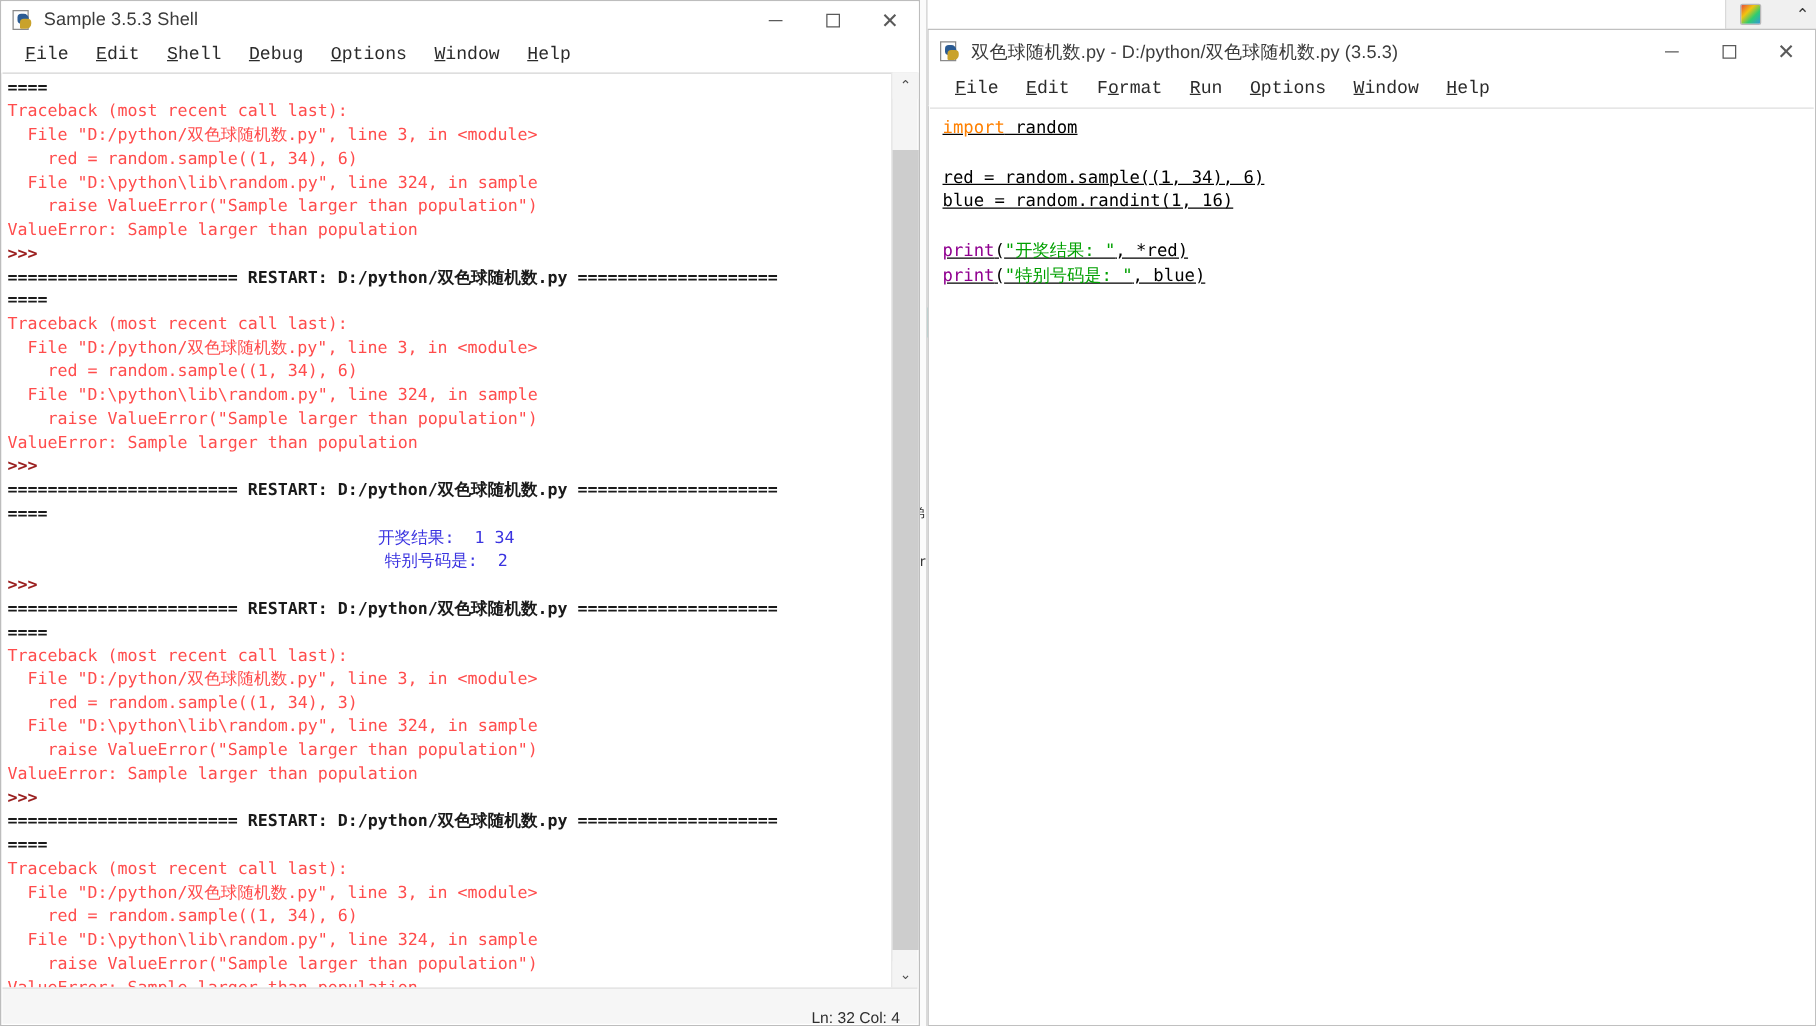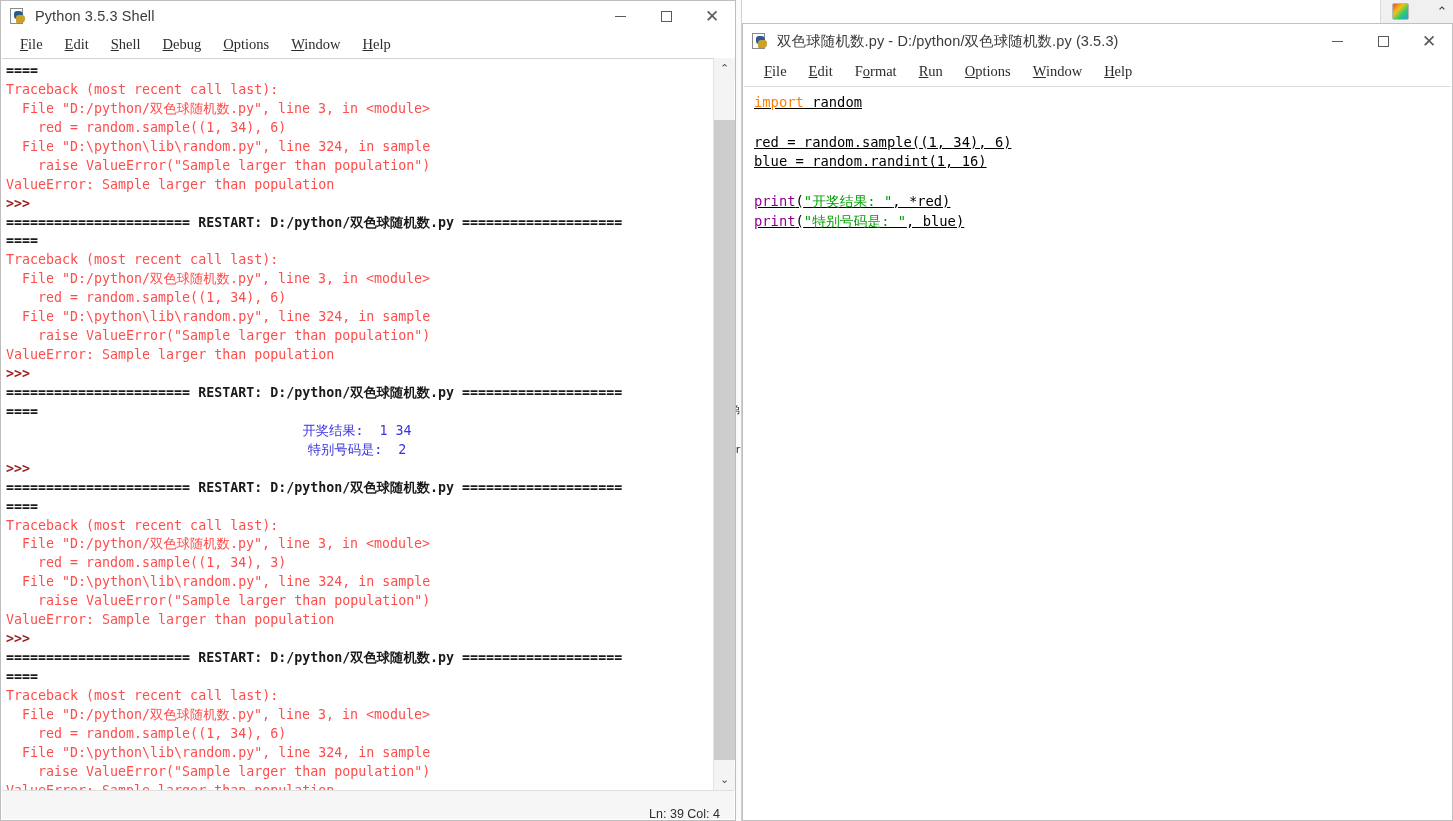--- a/index.html
+++ b/index.html
@@ -80,21 +80,21 @@
   .win-btn .min { display: block; width: 11px; height: 1px; background: #5a5a5a; }
   .win-btn .max { display: block; width: 11px; height: 11px; border: 1px solid #5a5a5a; }
   .win-btn .cls { display: block; font-size: 17px; line-height: 17px; color: #5a5a5a; font-weight: 300; }
 
   .menubar {
     height: 27px; display: flex; align-items: center; background: #ffffff;
     padding-left: 8px; border-bottom: 1px solid #ffffff;
   }
   .menu-item {
     font-size: 14.5px; color: #2b2b2b; padding: 2px 11px;
-    font-family: Liberation Serif, serif; white-space: nowrap;
+    font-family: Liberation Mono, monospace; white-space: nowrap;
   }
   .menu-item .acc { text-decoration: underline; }
 
   
   #shell { left: 0; top: 0; width: 736px; height: 821px; border: 1px solid #bdbdbd; }
   #shell .titlebar { border-bottom: none; }
   .shell-body {
     position: absolute; left: 1px; top: 57px; right: 1px; bottom: 30px;
     background: #ffffff; border-top: 1px solid #d3d3d3; overflow: hidden;
   }
@@ -185,21 +185,21 @@
   <div class="behind-txt" style="top:405px">弟</div>
   <div class="behind-txt" style="top:444px">or</div>
 
   <div class="window" id="shell">
     <div class="titlebar">
       <div class="win-icon">
         <span class="page"></span>
           <span class="snake-b"></span>
           <span class="snake-y"></span>
       </div>
-      <div class="title-text">Python 3.5.3 Shell</div>
+      <div class="title-text">Sample 3.5.3 Shell</div>
       <div class="win-btns">
         <div class="win-btn">
             <span class="min"></span>
           </div>
         <div class="win-btn">
             <span class="max"></span>
           </div>
         <div class="win-btn">
             <span class="cls">✕</span>
           </div>
@@ -219,21 +219,21 @@
       <div class="shell-text" id="shell-text"><span class="ln c-sep">====</span><span class="ln c-err">Traceback (most recent call last):</span><span class="ln c-err">  File "D:/python/双色球随机数.py", line 3, in &lt;module&gt;</span><span class="ln c-err">    red = random.sample((1, 34), 6)</span><span class="ln c-err">  File "D:\python\lib\random.py", line 324, in sample</span><span class="ln c-err">    raise ValueError("Sample larger than population")</span><span class="ln c-err">ValueError: Sample larger than population</span><span class="ln c-prompt">&gt;&gt;&gt; </span><span class="ln c-sep">======================= RESTART: D:/python/双色球随机数.py ====================</span><span class="ln c-sep">====</span><span class="ln c-err">Traceback (most recent call last):</span><span class="ln c-err">  File "D:/python/双色球随机数.py", line 3, in &lt;module&gt;</span><span class="ln c-err">    red = random.sample((1, 34), 6)</span><span class="ln c-err">  File "D:\python\lib\random.py", line 324, in sample</span><span class="ln c-err">    raise ValueError("Sample larger than population")</span><span class="ln c-err">ValueError: Sample larger than population</span><span class="ln c-prompt">&gt;&gt;&gt; </span><span class="ln c-sep">======================= RESTART: D:/python/双色球随机数.py ====================</span><span class="ln c-sep">====</span><span class="ln c-out">开奖结果:  1 34</span><span class="ln c-out">特别号码是:  2</span><span class="ln c-prompt">&gt;&gt;&gt; </span><span class="ln c-sep">======================= RESTART: D:/python/双色球随机数.py ====================</span><span class="ln c-sep">====</span><span class="ln c-err">Traceback (most recent call last):</span><span class="ln c-err">  File "D:/python/双色球随机数.py", line 3, in &lt;module&gt;</span><span class="ln c-err">    red = random.sample((1, 34), 3)</span><span class="ln c-err">  File "D:\python\lib\random.py", line 324, in sample</span><span class="ln c-err">    raise ValueError("Sample larger than population")</span><span class="ln c-err">ValueError: Sample larger than population</span><span class="ln c-prompt">&gt;&gt;&gt; </span><span class="ln c-sep">======================= RESTART: D:/python/双色球随机数.py ====================</span><span class="ln c-sep">====</span><span class="ln c-err">Traceback (most recent call last):</span><span class="ln c-err">  File "D:/python/双色球随机数.py", line 3, in &lt;module&gt;</span><span class="ln c-err">    red = random.sample((1, 34), 6)</span><span class="ln c-err">  File "D:\python\lib\random.py", line 324, in sample</span><span class="ln c-err">    raise ValueError("Sample larger than population")</span><span class="ln c-err">ValueError: Sample larger than population</span></div>
     </div>
 
     <div class="vscroll">
       <div class="vs-arrow vs-up">⌃</div>
       <div class="vs-thumb"></div>
       <div class="vs-arrow vs-down">⌄</div>
     </div>
 
     <div class="statusbar">
-      <div class="status-text">Ln: 39 Col: 4</div>
+      <div class="status-text">Ln: 32 Col: 4</div>
     </div>
   </div>
 
   <div class="edge-cursor"></div>
   <div class="window" id="editor">
     <div class="titlebar">
       <div class="win-icon">
         <span class="page"></span>
           <span class="snake-b"></span>
           <span class="snake-y"></span>

